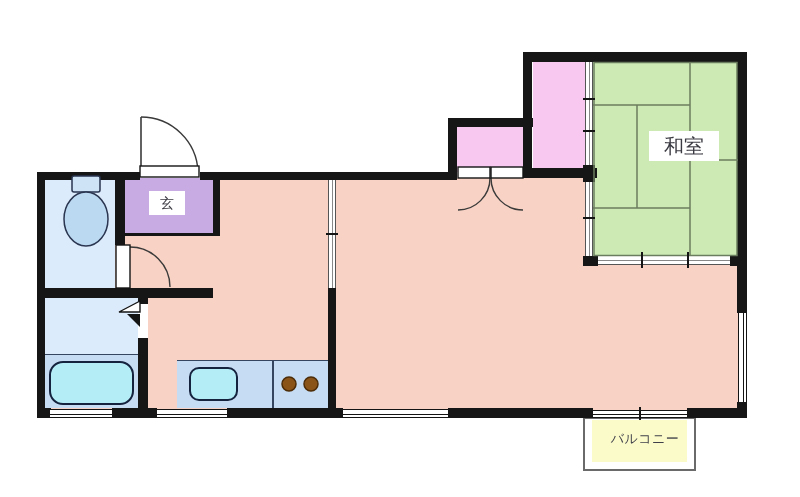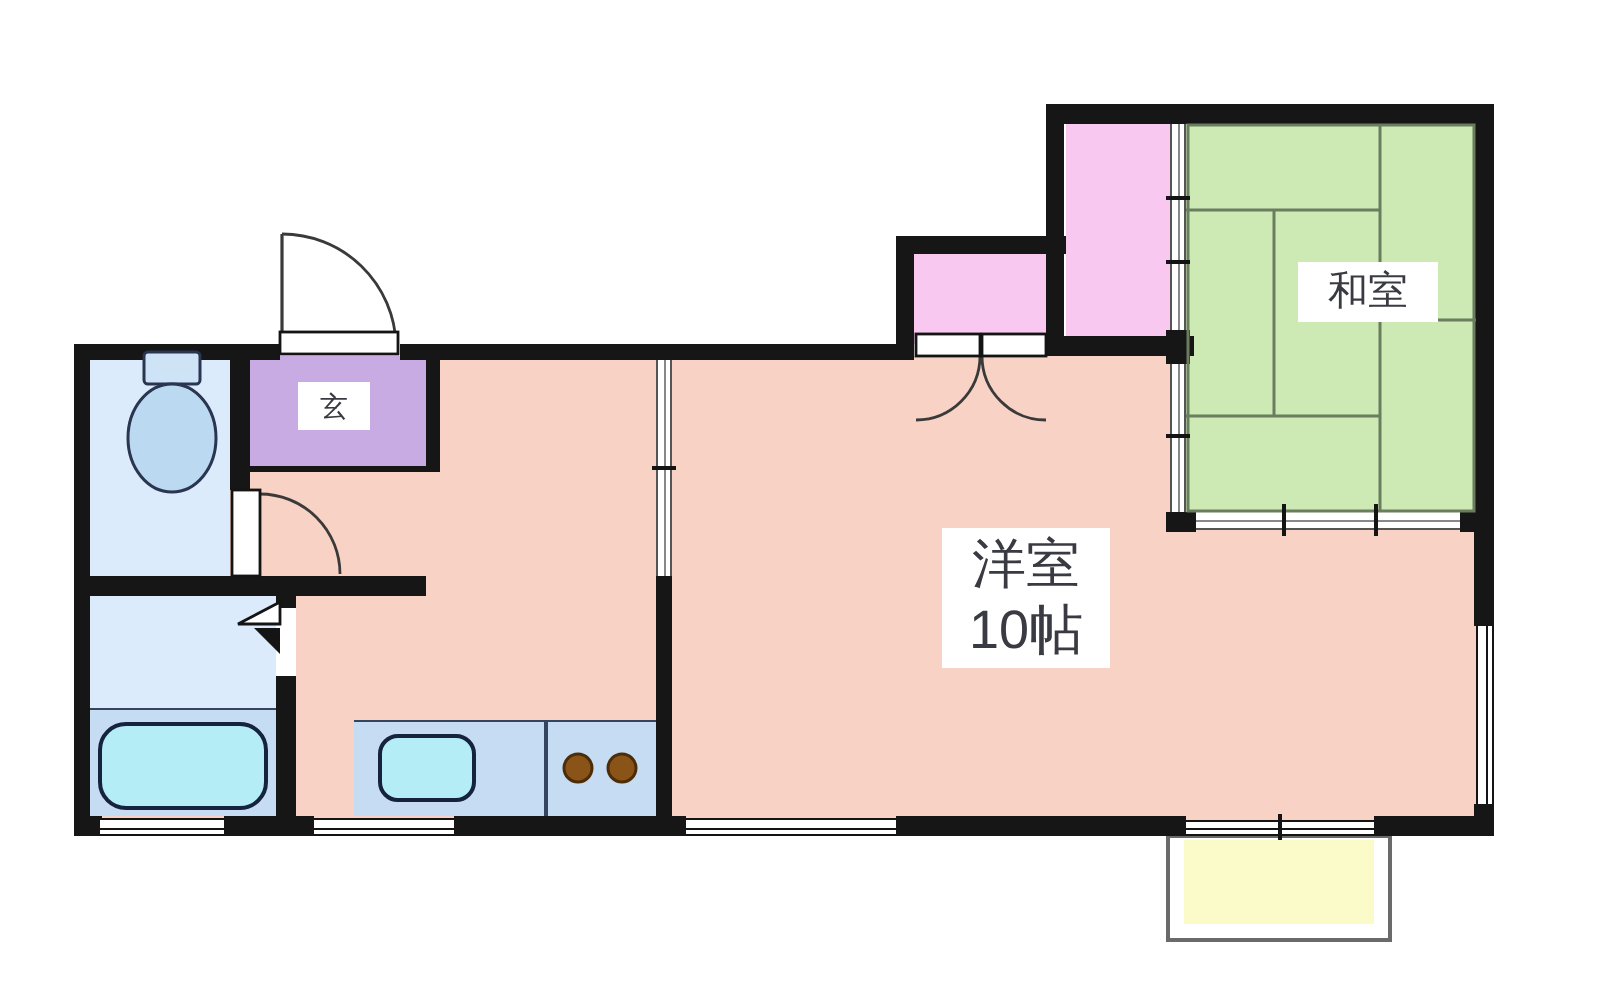--- a/index.html
+++ b/index.html
@@ -138,19 +138,16 @@
       <circle cx="311" cy="384" r="7"></circle>
     </g>
   </svg>
 
   <div class="room-label label-bg" style="left:149px;top:191px;width:36px;height:24px;font-size:14px;line-height:24px;">玄</div>
 
   <div class="room-label label-bg" style="left:629px;top:131px;width:70px;font-size:20px;line-height:26px;padding:2px 0;margin-left:20px;">
     <div>和室</div>
   </div>
 
-  <div class="room-label label-bg" style="left:471px;top:264px;width:84px;font-size:27px;line-height:33px;padding:2px 0;">
-    <div>洋室</div>
-    <div>10帖</div>
-  </div>
 
+  <div class="room-label" style="left:599px;top:430px;width:92px;font-size:13px;line-height:18px;color:#3f3f49;letter-spacing:0.5px;">バルコニー</div>
 
 </div>
 
 </body></html>

